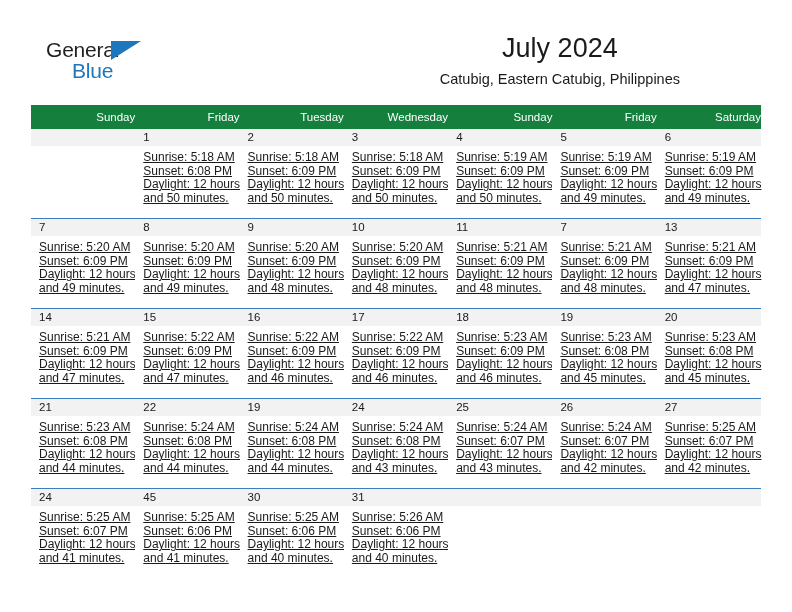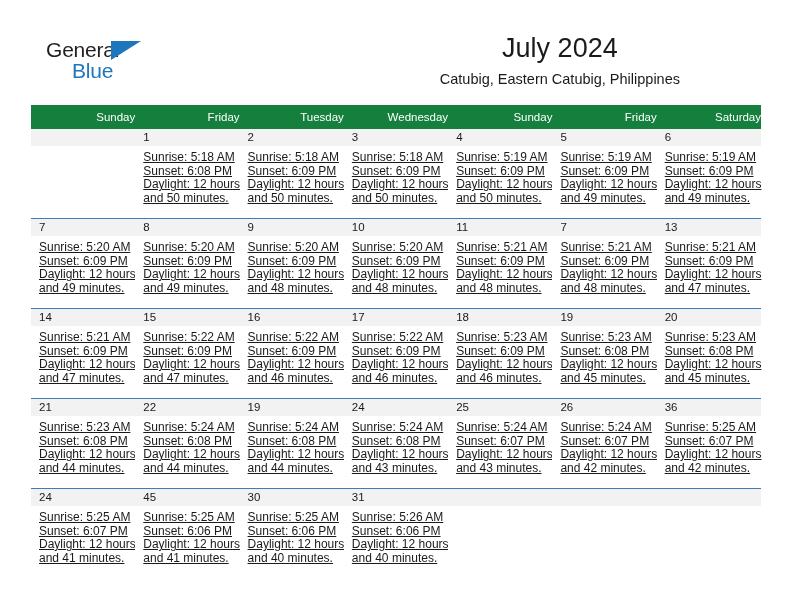--- a/index.html
+++ b/index.html
@@ -497,21 +497,21 @@
           <div class="lines">
             <div>Sunrise: 5:24 AM</div>
             <div>Sunset: 6:07 PM</div>
             <div>Daylight: 12 hours</div>
             <div>and 42 minutes.</div>
           </div>
         </div>
           </td>
         <td>
             <div class="cell">
-          <div class="daynum-bar">36</div>
+          <div class="daynum-bar">27</div>
           <div class="lines">
             <div>Sunrise: 5:25 AM</div>
             <div>Sunset: 6:07 PM</div>
             <div>Daylight: 12 hours</div>
             <div>and 42 minutes.</div>
           </div>
         </div>
           </td>
       </tr>
 

